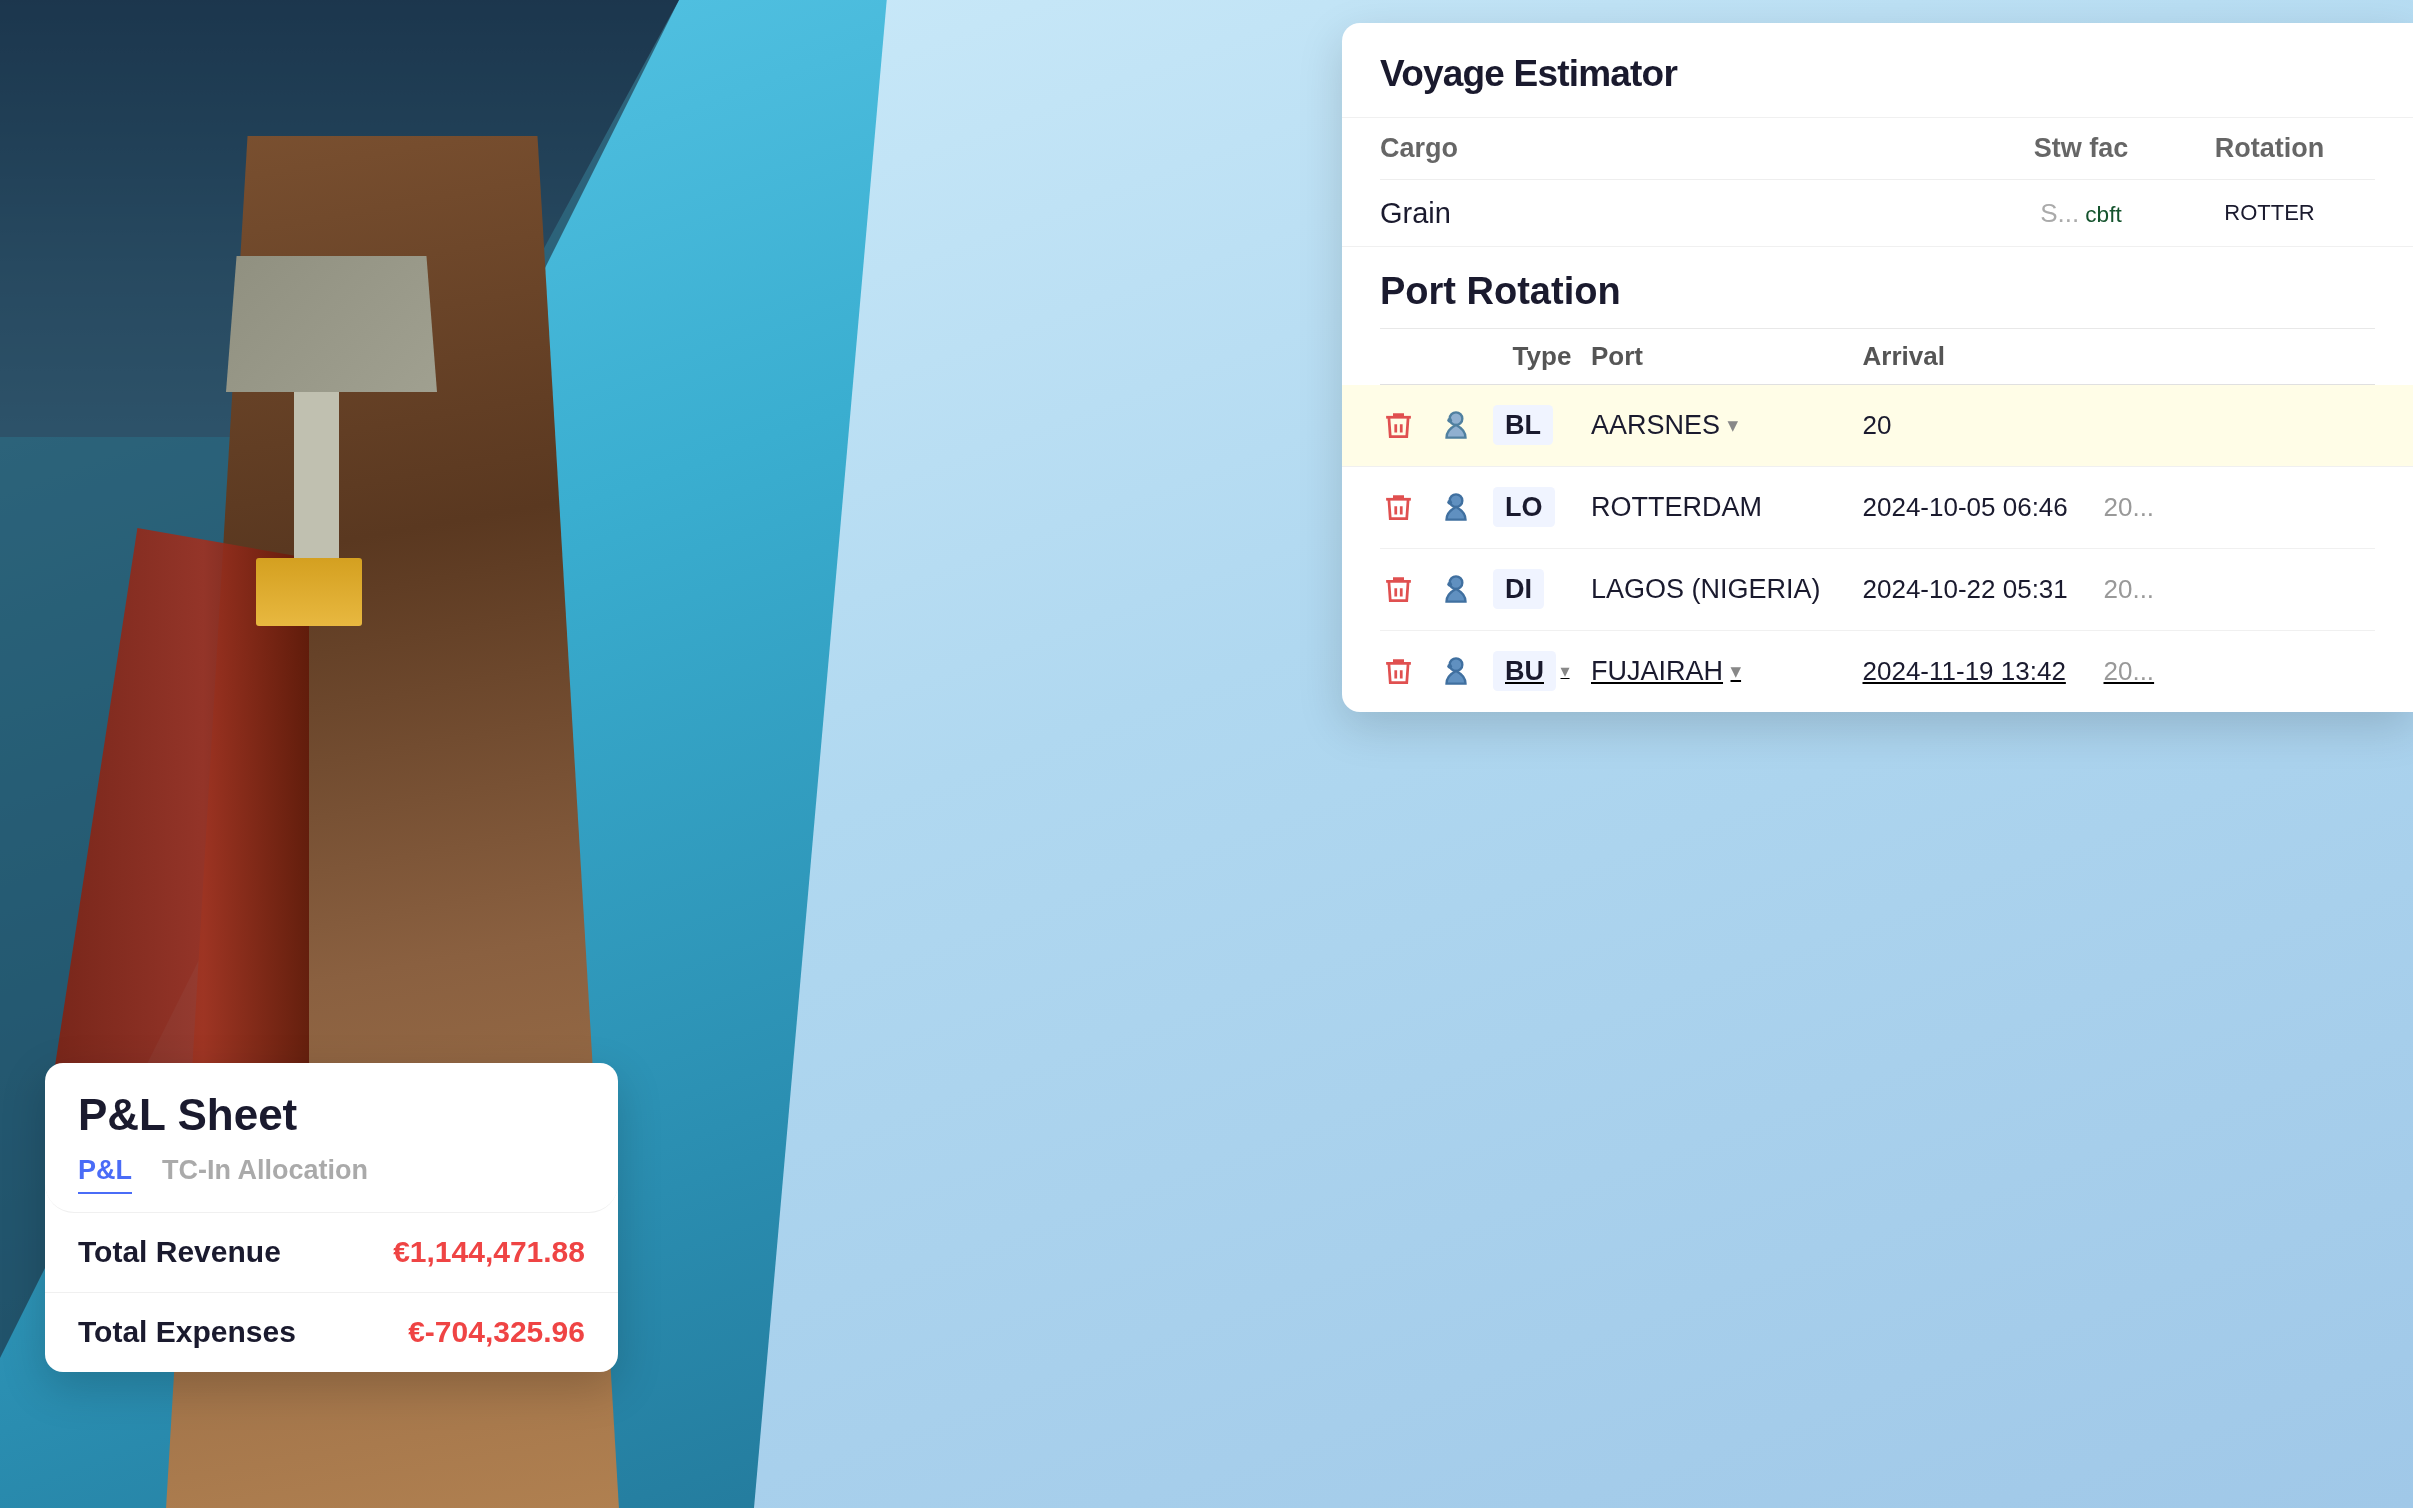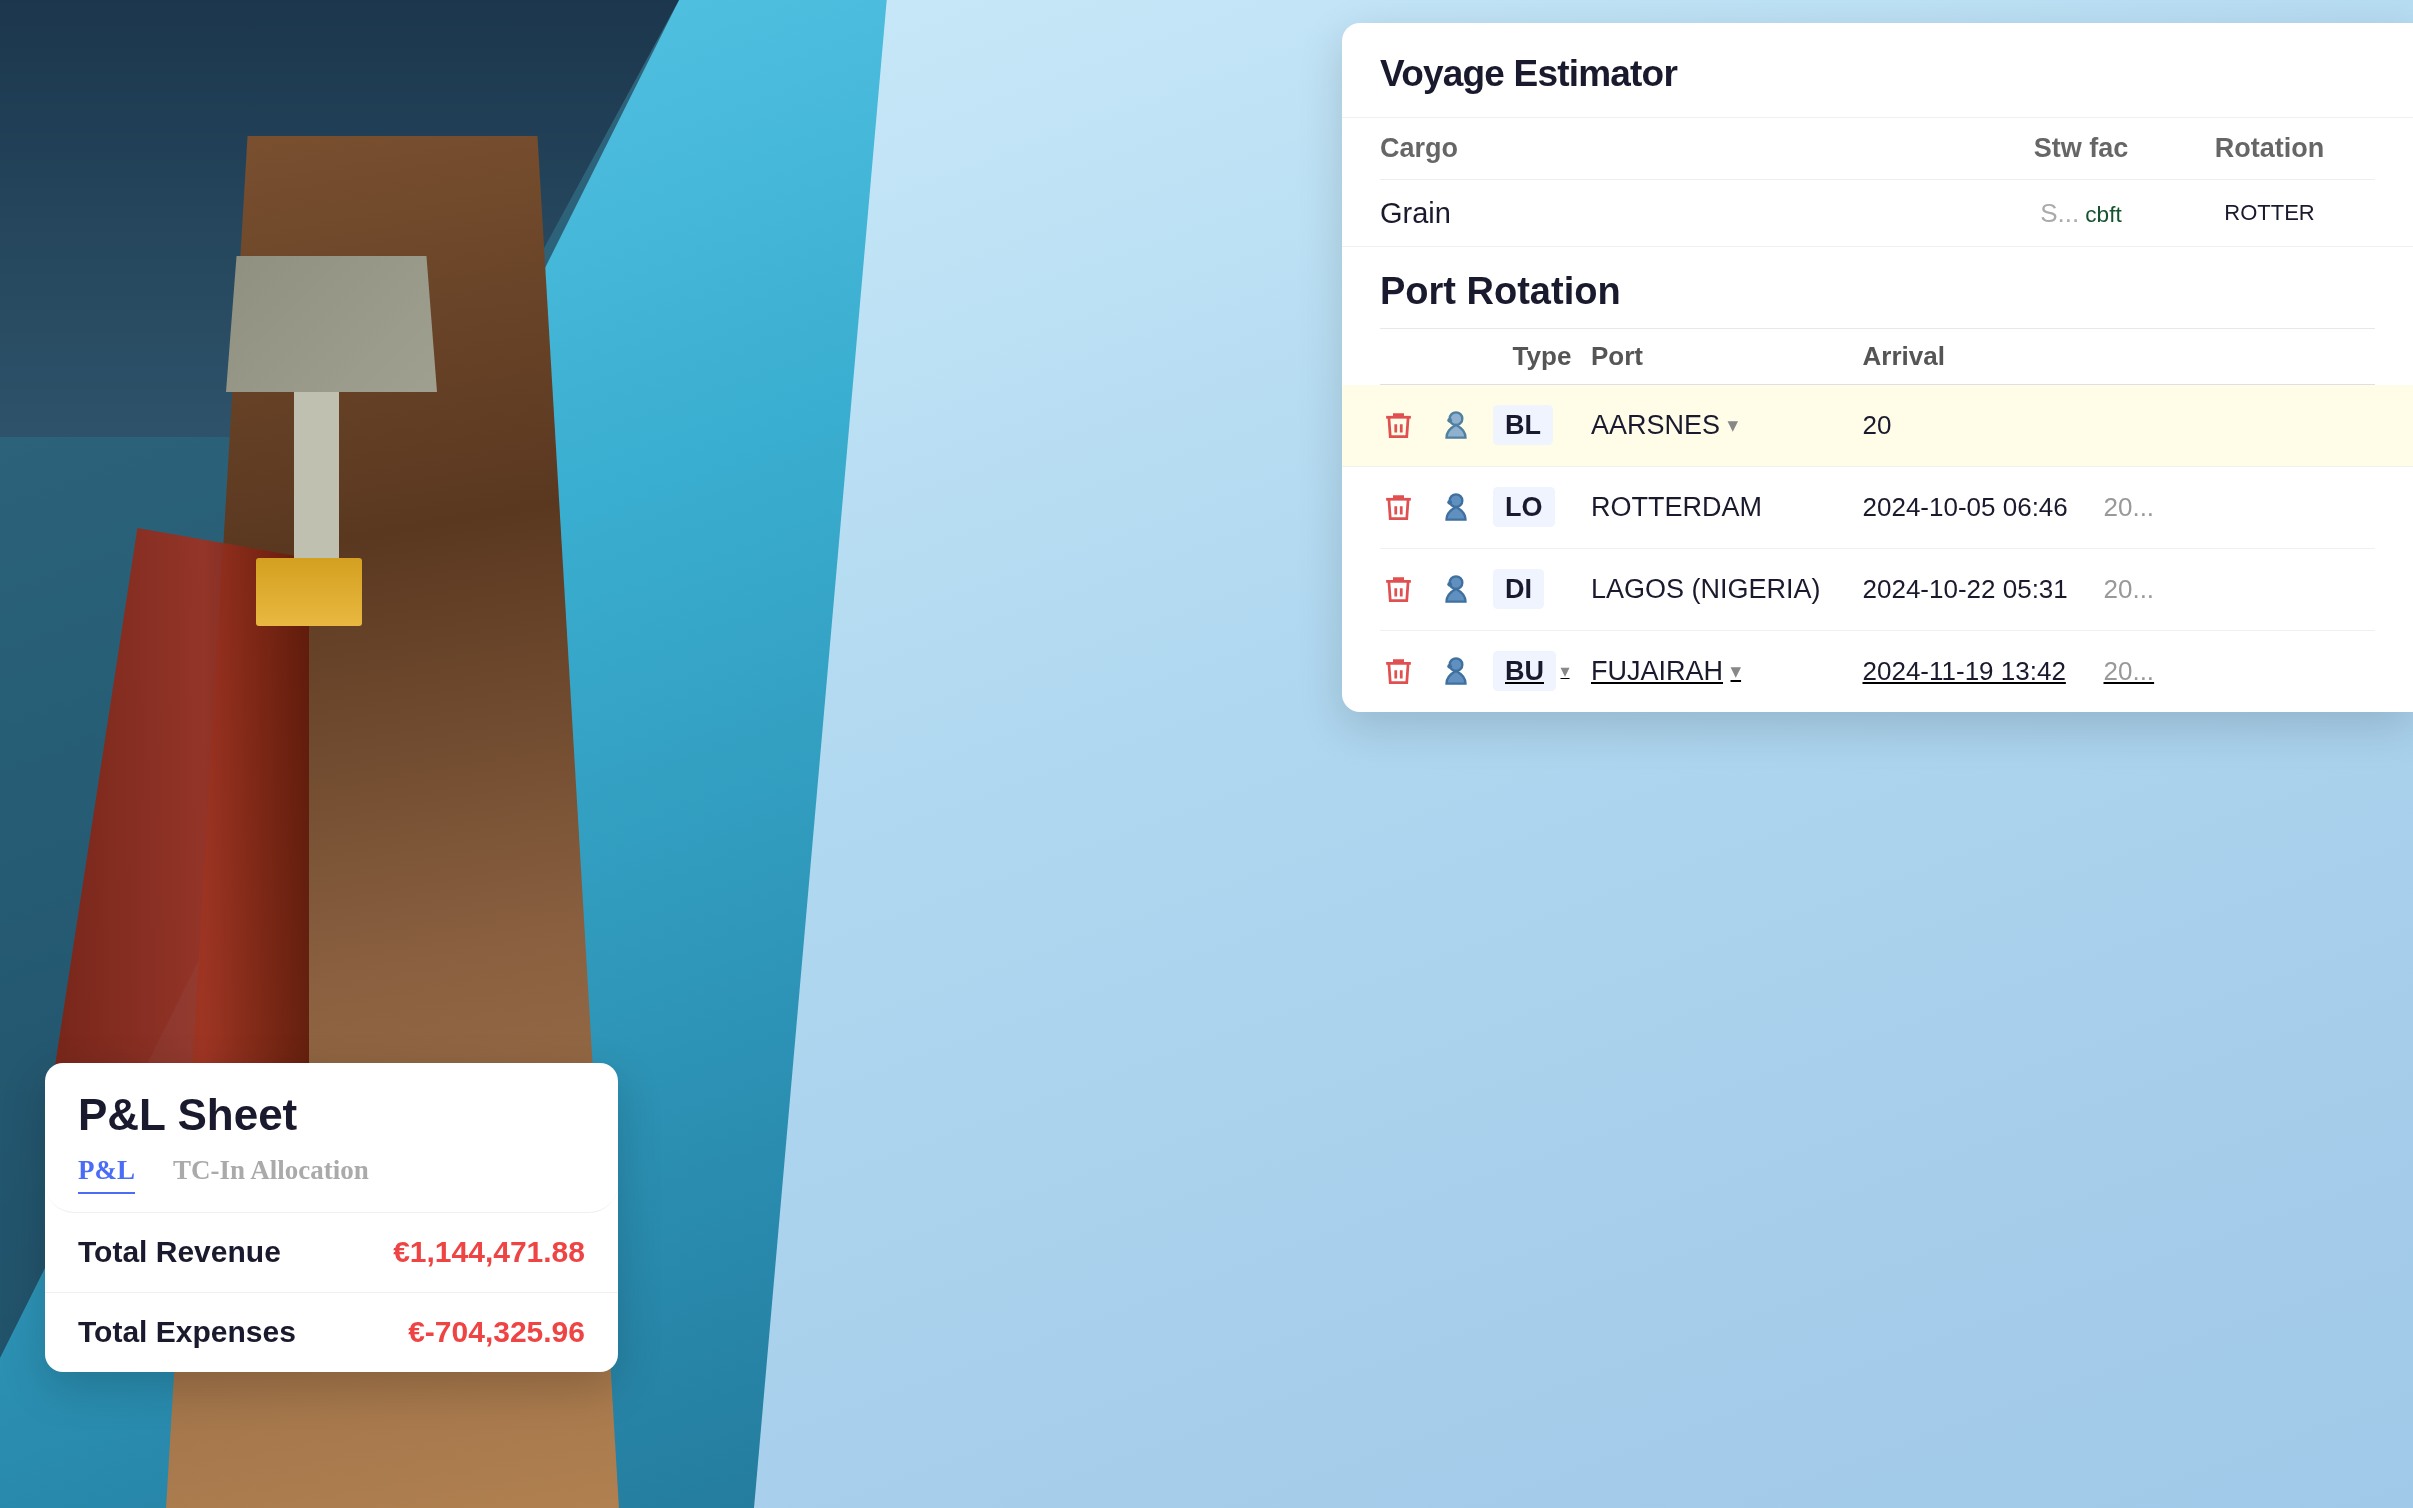--- a/index.html
+++ b/index.html
@@ -269,22 +269,21 @@
 
     .pl-title {
       font-size: 44px;
       font-weight: 700;
       color: #1a1a2e;
       margin-bottom: 15px;
     }
 
     .pl-tabs {
       display: flex;
-      gap: 38px;
-      font-family: Liberation Serif, serif;
+      gap: 30px;
     }
 
     .pl-tab {
       font-size: 27px;
       font-weight: 600;
       padding-bottom: 6px;
       cursor: pointer;
     }
 
     .pl-tab.active {

